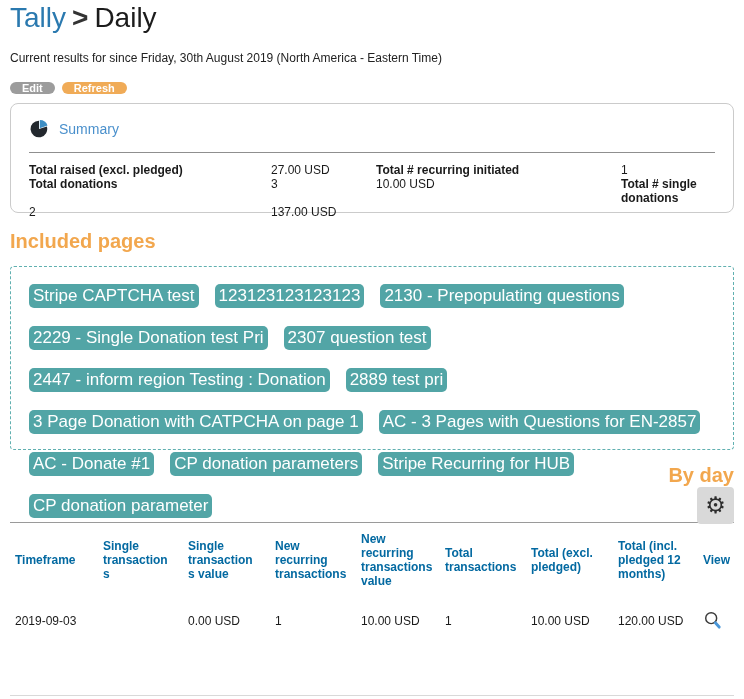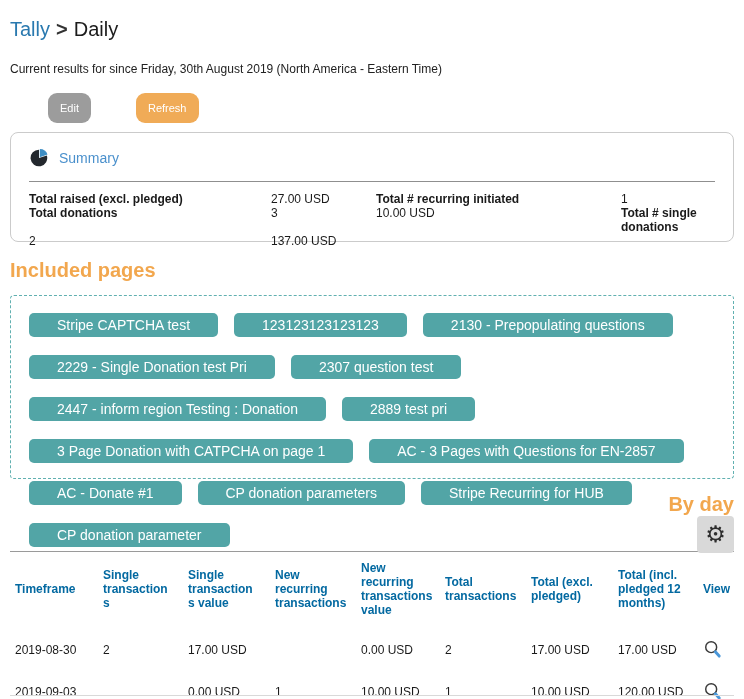--- a/index.html
+++ b/index.html
@@ -8,33 +8,33 @@
     width: 744px; height: 699px;
     background: #fff;
     font-family: "Liberation Sans", sans-serif;
     color: #222;
     position: relative;
     overflow: hidden;
   }
   .page { padding: 0 10px; }
 
   
-  .crumb { font-size: 20px; line-height: 28px; padding-top: 15px; font-weight: 400; }
+  .crumb { font-size: 28px; line-height: 28px; padding-top: 4px; font-weight: 400; }
   .crumb .link { color: #2a79af; cursor: pointer; }
   .crumb .sep  { color: #333; font-weight: 700; margin: 0 6px; }
   .crumb .cur  { color: #1c1c1c; }
 
   .subtitle { margin-top: 19px; font-size: 12px; color: #222; }
 
   
   .actions { margin-top: 17px; display: flex; gap: 7px; }
   .btn {
-    border: none; color: #fff; font-weight: 400; font-size: 11px;
+    border: none; color: #fff; font-weight: 700; font-size: 11px;
     font-family: "Liberation Sans", sans-serif;
-    padding: 9px 12px; border-radius: 9px; cursor: pointer; line-height: 12px; margin-left: 38px;
+    padding: 0 12px; border-radius: 9px; cursor: pointer; line-height: 12px;
   }
   .btn-edit    { background: #9c9c9c; }
   .btn-refresh { background: #f0ab57; }
 
   
   .panel {
     margin-top: 9px;
     border: 1px solid #cbcbcb; border-radius: 8px;
     padding: 15px 18px 16px 18px;
     height: 110px;
@@ -55,21 +55,21 @@
   .pages-box {
     margin-top: 13px;
     border: 1px dashed #61b0b0; border-radius: 4px;
     padding: 17px 18px;
     display: flex; flex-wrap: wrap; column-gap: 16px; row-gap: 18px;
     height: 184px; align-content: flex-start;
   }
   .pill {
     background: #52a5a6; color: #fff; border: none;
     font-family: "Liberation Sans", sans-serif;
-    font-size: 14px; line-height: 14px; padding: 5px 28px;
+    font-size: 17px; line-height: 14px; padding: 5px 4px;
     border-radius: 5px; cursor: pointer; white-space: nowrap;
   }
 
   
   .byday-head { display: flex; justify-content: flex-start; align-items: flex-end; margin-top: 14px; flex-direction: column; }
   .byday-head .section-title { margin-top: 0; }
   .gear-btn {
     width: 37px; height: 37px; background: #d9d9d9; border: none; border-radius: 4px;
     display: flex; align-items: center; justify-content: center; cursor: pointer;
     position: relative; z-index: 2; margin-bottom: -2px;
@@ -192,38 +192,20 @@
         <th>Total (excl.
 pledged)</th>
         <th>Total (incl.
 pledged 12
 months)</th>
         <th>View</th>
       </tr>
     </thead>
     <tbody>
       <tr>
-        <td>2019-08-30</td>
-        <td>2</td>
-        <td>17.00 USD</td>
-        <td></td>
-        <td>0.00 USD</td>
-        <td>2</td>
-        <td>17.00 USD</td>
-        <td>17.00 USD</td>
-        <td>
-          <span class="view-link">
-            <svg width="20" height="20" viewBox="0 0 22 22">
-              <circle cx="9" cy="9" r="6" fill="none" stroke="#3a3a3a" stroke-width="1.6"></circle>
-              <line x1="13.6" y1="14.1" x2="17.8" y2="18.8" stroke="#4a97d9" stroke-width="3.2" stroke-linecap="round"></line>
-            </svg>
-          </span>
-        </td>
-      </tr>
-      <tr>
         <td>2019-09-03</td>
         <td></td>
         <td>0.00 USD</td>
         <td>1</td>
         <td>10.00 USD</td>
         <td>1</td>
         <td>10.00 USD</td>
         <td>120.00 USD</td>
         <td>
           <span class="view-link">

